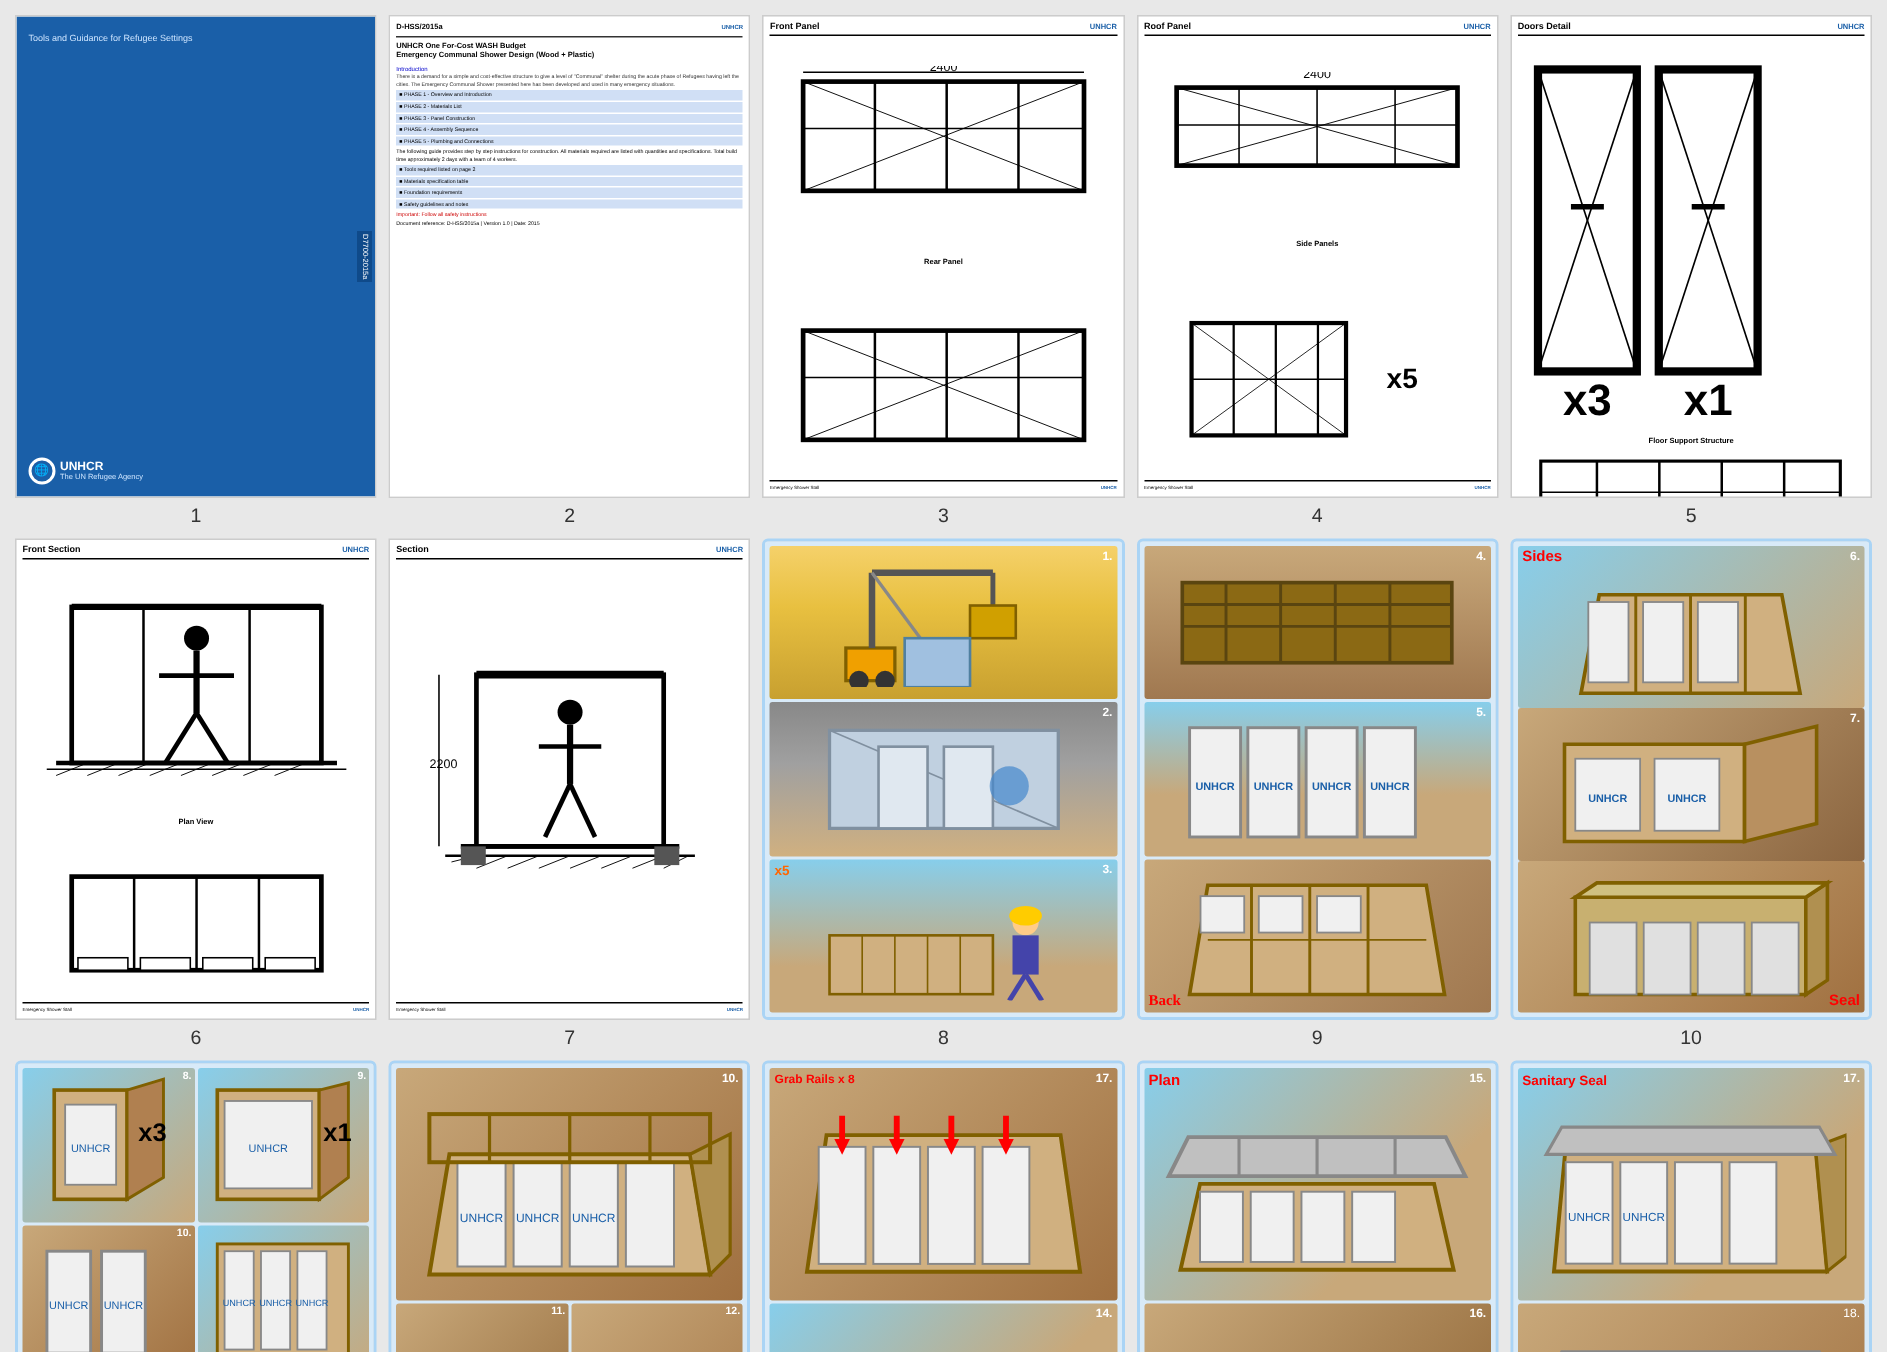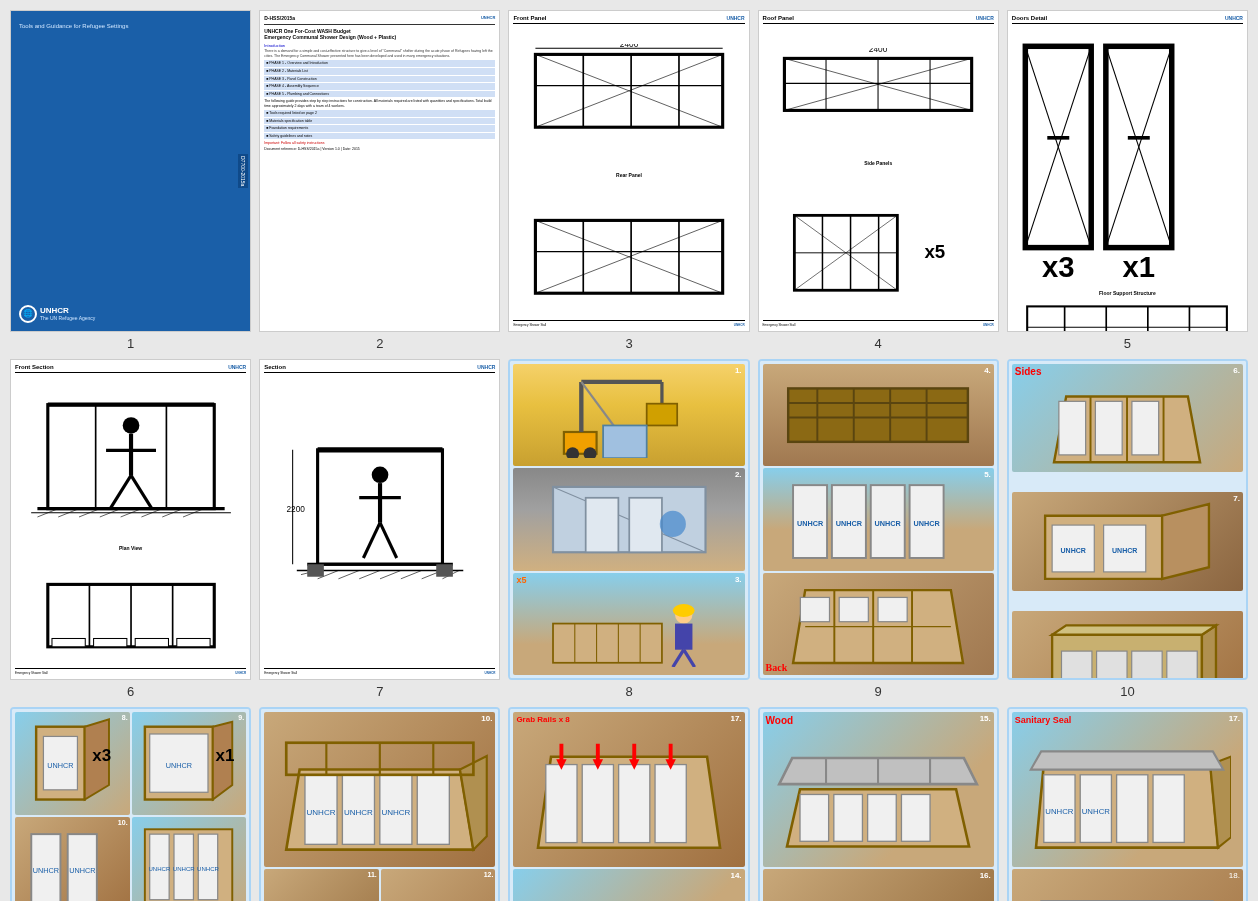--- a/index.html
+++ b/index.html
@@ -522,21 +522,21 @@
             <rect x="40" y="8" width="12" height="10" fill="#f0f0f0" stroke="#888" stroke-width="0.5"></rect>
           </svg>
         </div>
       </div>
     </div>
     <div class="page-num">9</div>
   </div>
 
   <div class="page-item">
     <div class="page-thumb has-border">
-      <div style="width:100%;height:100%;display:grid;grid-template-rows:1fr 1fr 1fr;gap:20px;padding:3px;background:#d8eaf8;">
+      <div style="width:100%;height:100%;display:grid;grid-template-rows:1fr 1fr 1fr;gap:0;padding:3px;background:#d8eaf8;">
 
         <div class="scene-cell" style="background:linear-gradient(135deg,#87ceeb 0%,#c8a87a 100%);position:relative;">
           <span style="position:absolute;top:2px;left:3px;font-size:10px;font-weight:bold;color:#ff0000;">Sides</span>
           <span style="position:absolute;top:2px;right:3px;font-size:8px;font-weight:bold;color:#fff;">6.</span>
           <svg viewBox="0 0 80 38" style="width:90%;height:85%;margin-top:10px;">
 
             <polygon points="10,35 70,35 65,8 15,8" fill="#d0b080" stroke="#806000" stroke-width="1"></polygon>
             <line x1="25" y1="8" x2="25" y2="35" stroke="#806000" stroke-width="0.8"></line>
             <line x1="40" y1="8" x2="40" y2="35" stroke="#806000" stroke-width="0.8"></line>
             <line x1="55" y1="8" x2="55" y2="35" stroke="#806000" stroke-width="0.8"></line>
@@ -555,21 +555,21 @@
             <polygon points="55,8 75,3 75,30 55,35" fill="#b89060" stroke="#806000" stroke-width="1"></polygon>
 
             <rect x="8" y="12" width="18" height="20" fill="#f0f0f0" stroke="#888" stroke-width="0.5"></rect>
             <text x="17" y="24" font-size="3" text-anchor="middle" fill="#1a5fa8" font-weight="bold">UNHCR</text>
             <rect x="30" y="12" width="18" height="20" fill="#f0f0f0" stroke="#888" stroke-width="0.5"></rect>
             <text x="39" y="24" font-size="3" text-anchor="middle" fill="#1a5fa8" font-weight="bold">UNHCR</text>
           </svg>
         </div>
 
         <div class="scene-cell" style="background:linear-gradient(135deg,#c8a87a 0%,#a07040 100%);position:relative;">
-          <span style="position:absolute;bottom:2px;right:3px;font-size:10px;font-weight:bold;color:#ff0000;">Panels</span>
+          <span style="position:absolute;bottom:2px;right:3px;font-size:10px;font-weight:bold;color:#ff0000;">Seal</span>
           <svg viewBox="0 0 80 38" style="width:90%;height:90%;">
 
             <polygon points="8,35 72,35 72,8 8,8" fill="#c8b070" stroke="#806000" stroke-width="1"></polygon>
             <polygon points="72,8 78,4 78,31 72,35" fill="#b09050" stroke="#806000" stroke-width="1"></polygon>
             <polygon points="8,8 72,8 78,4 14,4" fill="#d0c080" stroke="#806000" stroke-width="1"></polygon>
 
             <rect x="12" y="15" width="13" height="20" fill="#e0e0e0" stroke="#888" stroke-width="0.5"></rect>
             <rect x="27" y="15" width="13" height="20" fill="#e0e0e0" stroke="#888" stroke-width="0.5"></rect>
             <rect x="42" y="15" width="13" height="20" fill="#e0e0e0" stroke="#888" stroke-width="0.5"></rect>
             <rect x="57" y="15" width="13" height="20" fill="#e0e0e0" stroke="#888" stroke-width="0.5"></rect>
@@ -745,21 +745,21 @@
     </div>
 
   </div>
 
   <div class="page-item">
     <div class="page-thumb has-border">
       <div style="width:100%;height:100%;display:grid;grid-template-rows:1fr 1fr;gap:2px;padding:3px;background:#d8eaf8;">
 
         <div class="scene-cell" style="background:linear-gradient(135deg,#87ceeb 0%,#c8a87a 70%);position:relative;">
           <span style="position:absolute;top:2px;right:3px;font-size:8px;font-weight:bold;color:#fff;">15.</span>
-          <span style="position:absolute;top:3px;left:3px;font-size:10px;font-weight:bold;color:#ff0000;">Wood</span>
+          <span style="position:absolute;top:3px;left:3px;font-size:10px;font-weight:bold;color:#ff0000;">Plan</span>
           <svg viewBox="0 0 80 45" style="width:90%;height:85%;margin-top:12px;">
 
             <polygon points="5,42 75,42 70,20 10,20" fill="#d0b080" stroke="#806000" stroke-width="1"></polygon>
 
             <polygon points="2,18 78,18 73,8 7,8" fill="#c0c0c0" stroke="#888" stroke-width="1"></polygon>
 
             <line x1="20" y1="8" x2="20" y2="18" stroke="#888" stroke-width="0.8"></line>
             <line x1="40" y1="8" x2="40" y2="18" stroke="#888" stroke-width="0.8"></line>
             <line x1="60" y1="8" x2="60" y2="18" stroke="#888" stroke-width="0.8"></line>
 

